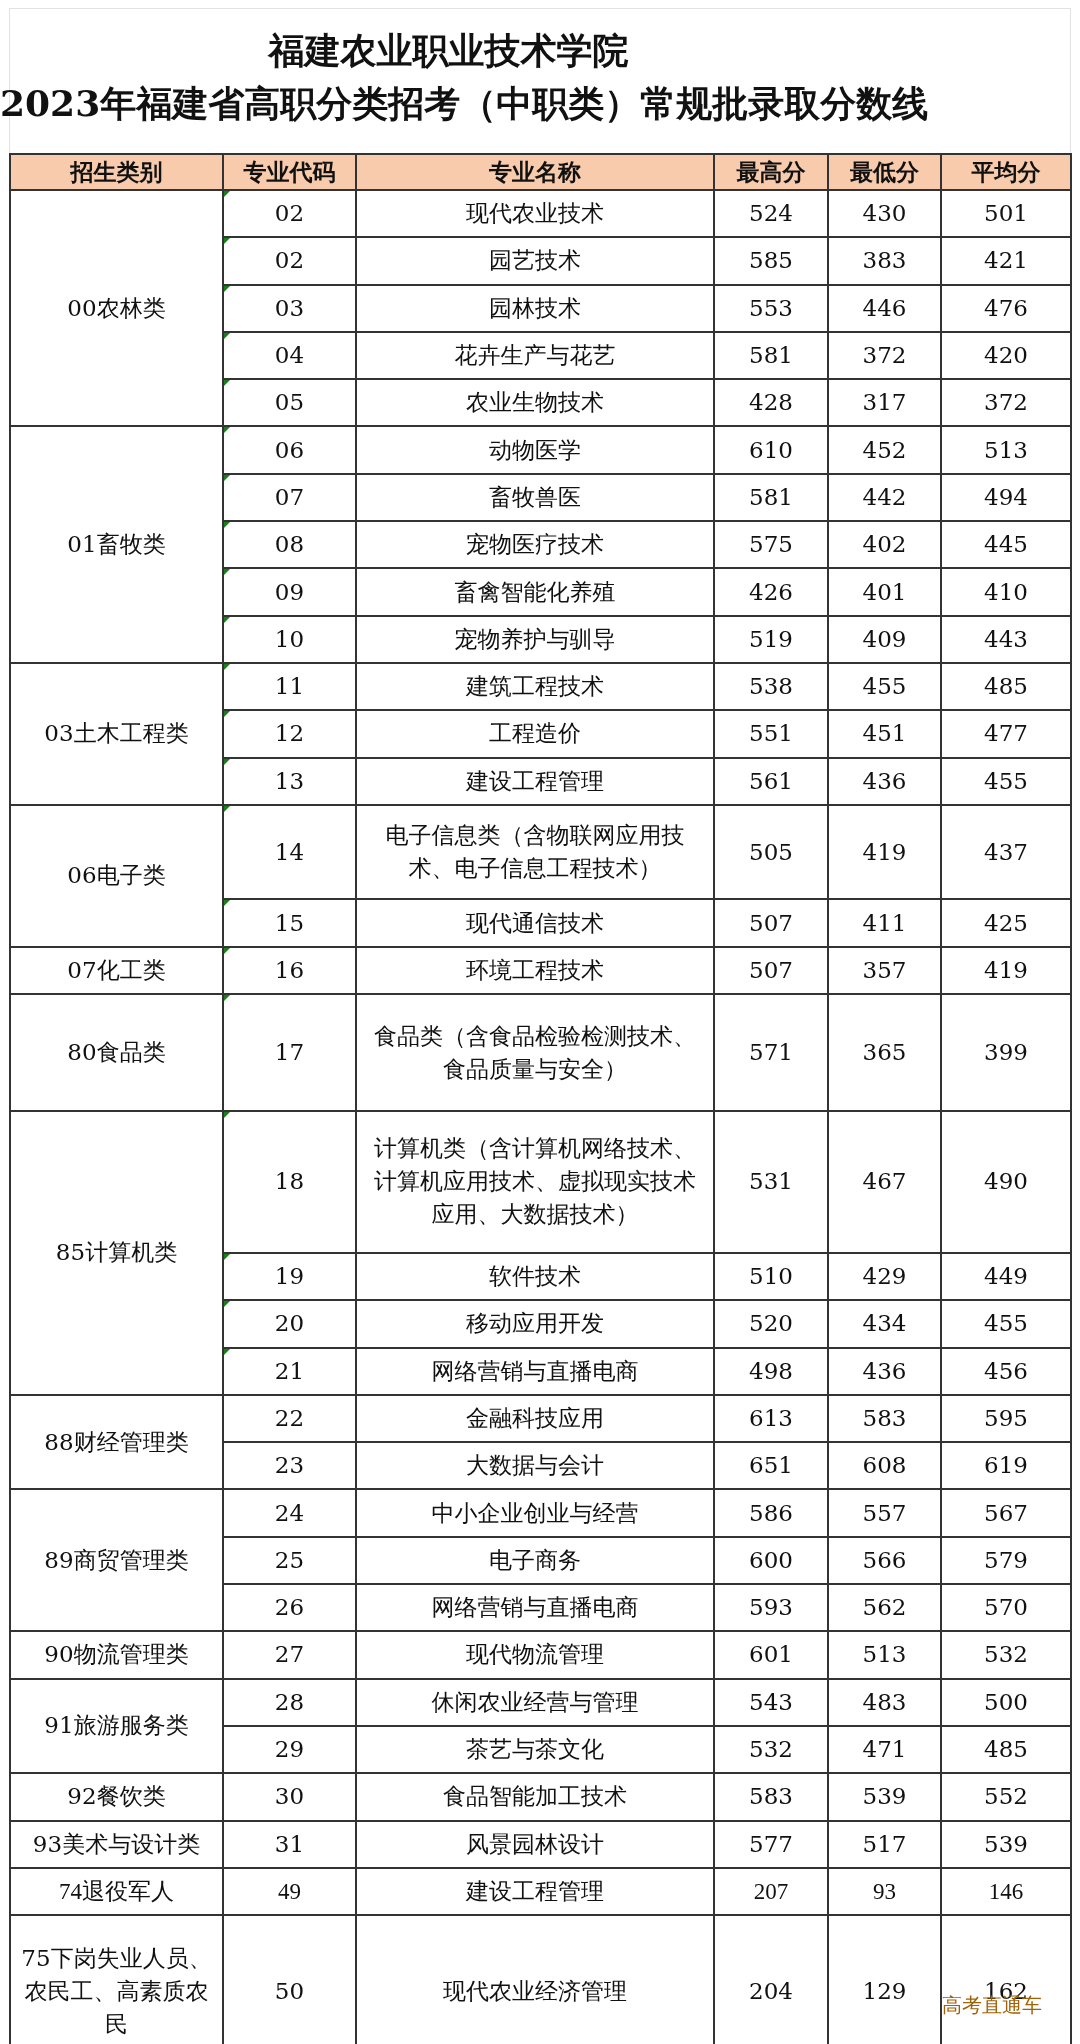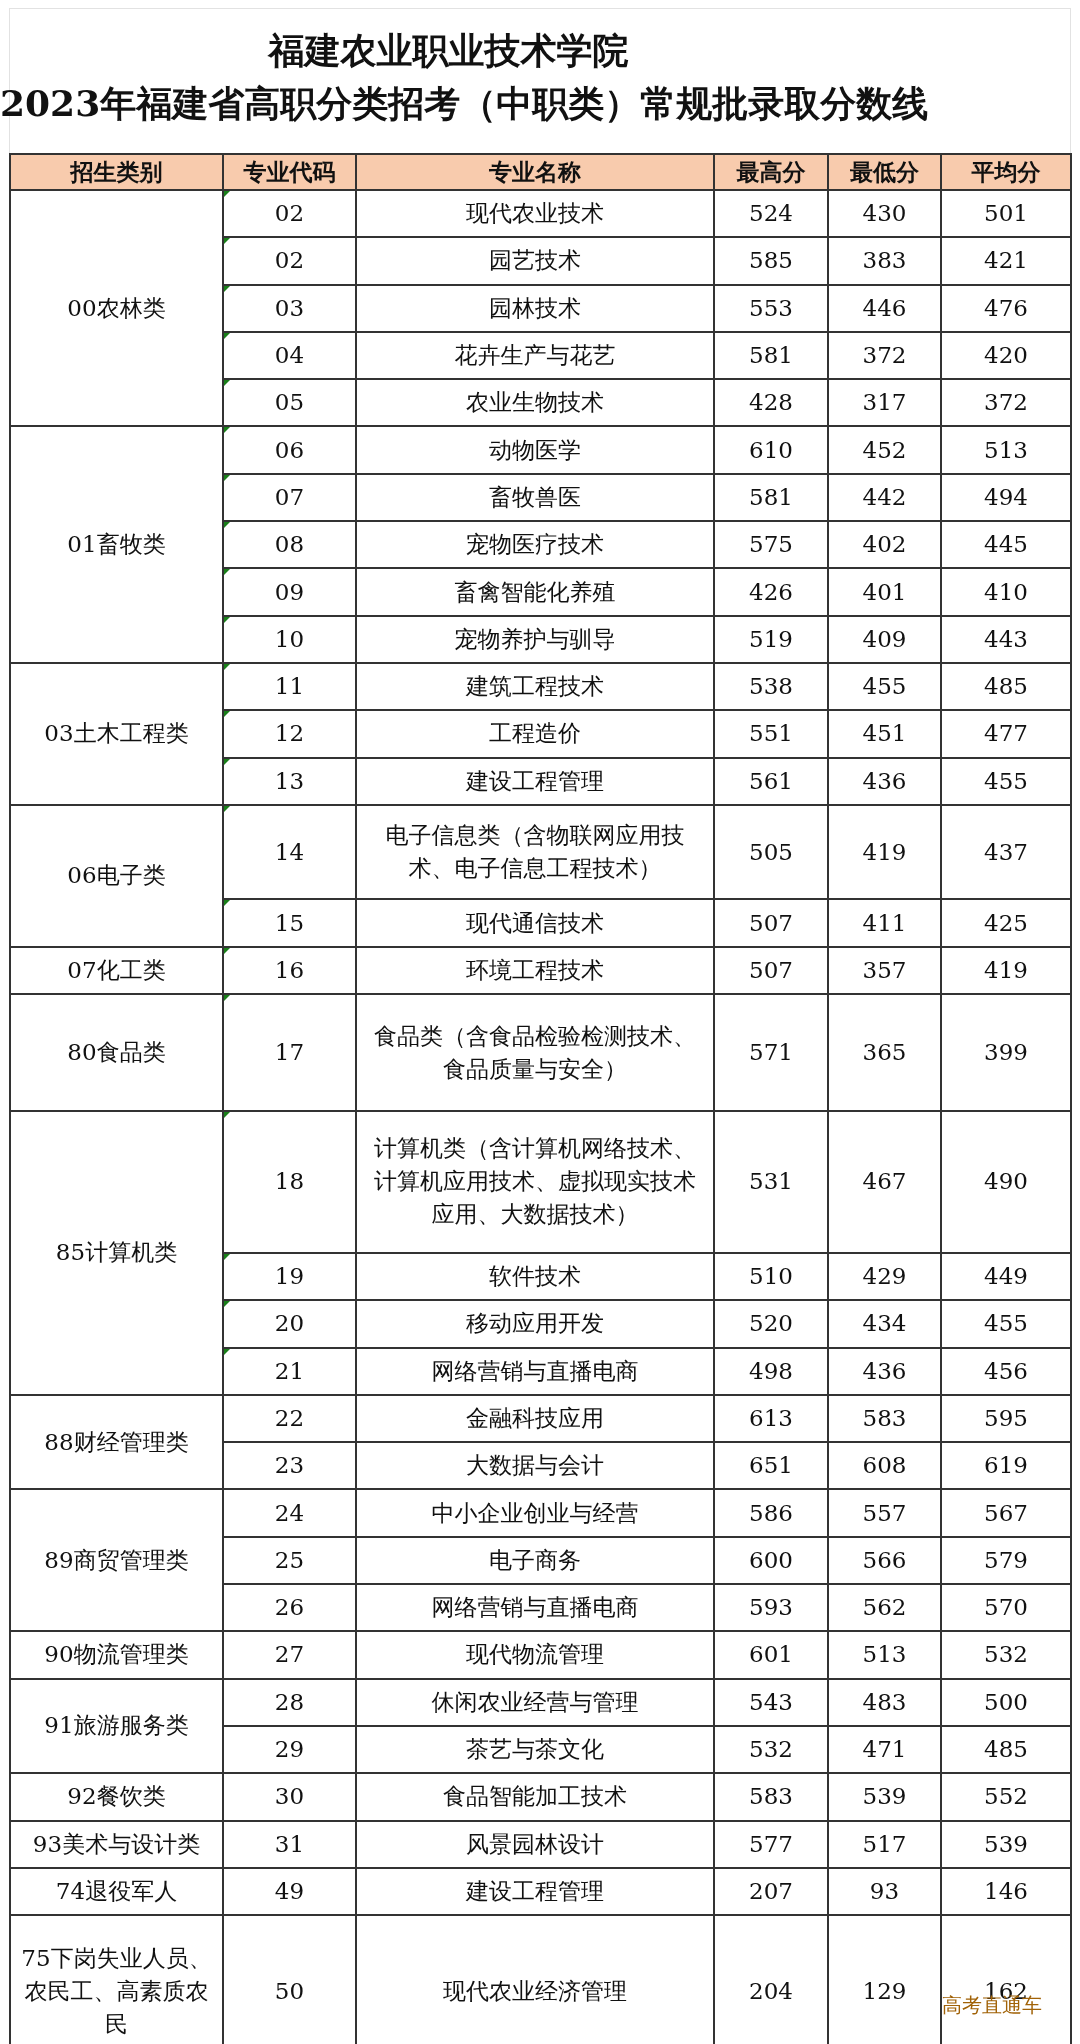--- a/index.html
+++ b/index.html
@@ -275,21 +275,21 @@
         <td class="avg">552</td>
       </tr>
       <tr style="height: 47.3px;">
         <td class="cat" rowspan="1">93美术与设计类</td>
         <td class="code nomark">31</td>
         <td class="name">风景园林设计</td>
         <td class="max">577</td>
         <td class="min">517</td>
         <td class="avg">539</td>
       </tr>
-      <tr style="height: 47.3px;">
+      <tr style="height: 47.3px; font-family: Liberation Serif, serif;">
         <td class="cat" rowspan="1">74退役军人</td>
         <td class="code nomark">49</td>
         <td class="name">建设工程管理</td>
         <td class="max">207</td>
         <td class="min">93</td>
         <td class="avg">146</td>
       </tr>
       <tr style="height: 152px;">
         <td class="cat" rowspan="1">75下岗失业人员、农民工、高素质农民</td>
         <td class="code nomark">50</td>

